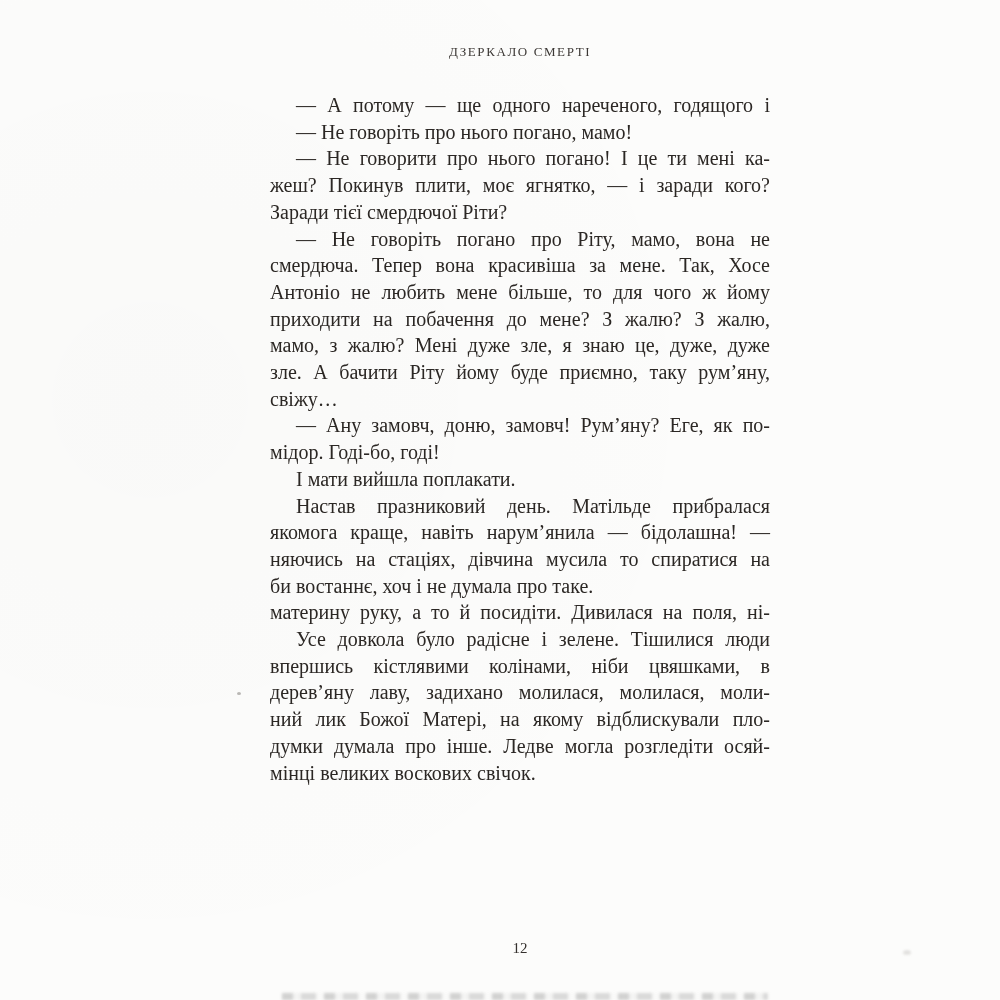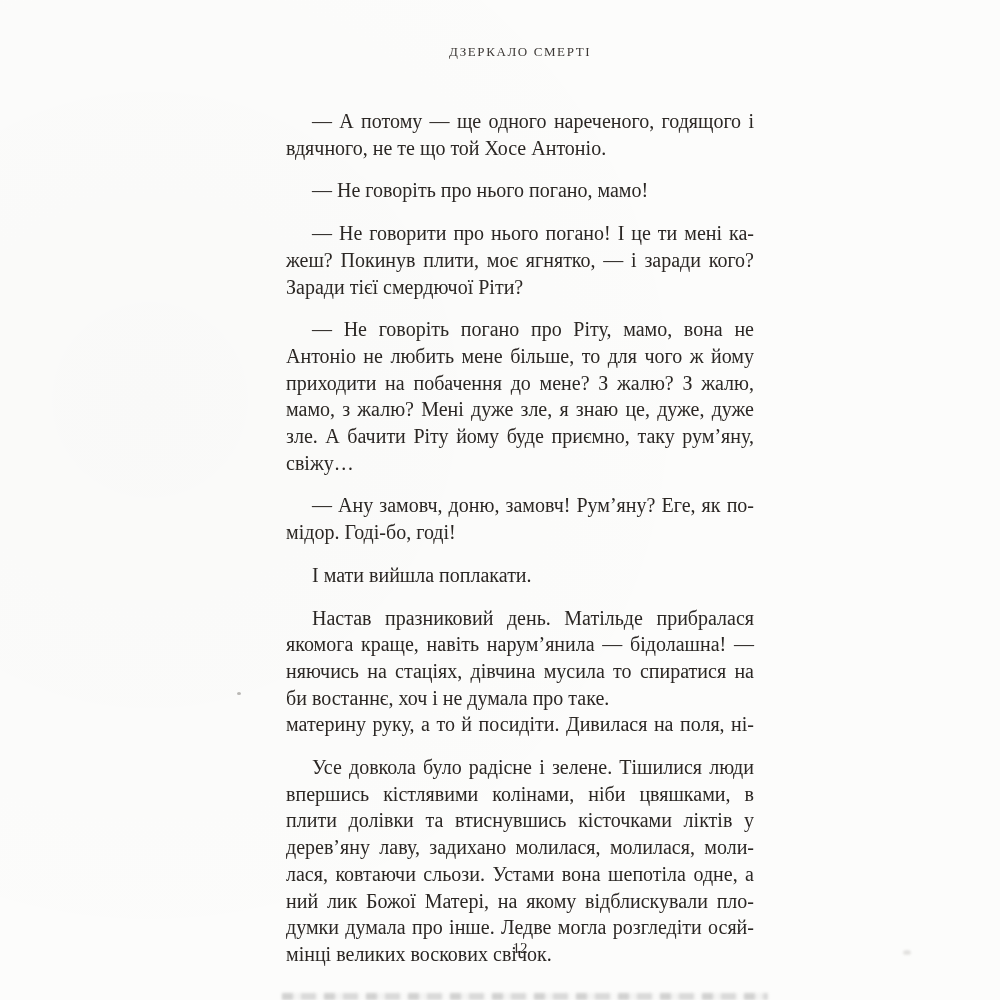--- a/index.html
+++ b/index.html
@@ -33,21 +33,21 @@
   }
   .text-block {
     position: absolute;
     top: 92px;
     left: 270px;
     width: 500px;
     font-size: 20px;
     line-height: 26.7px;
     color: #2b2724;
   }
-  .para { margin: 16px; }
+  .para { margin: 0; }
   .line {
     text-align: justify;
     text-align-last: justify;
     white-space: normal;
   }
   .line.first { text-indent: 26px; }
   .line.last  { text-align-last: left; }
   .folio {
     position: absolute;
     top: 940px;
@@ -97,32 +97,32 @@
 </style>
 </head>
 <body>
 
 <div class="page">
   <div class="running-head">ДЗЕРКАЛО СМЕРТІ</div>
 
   <div class="text-block" id="text-block">
       <div class="para">
         <div class="line first">— А потому — ще одного нареченого, годящого і</div>
-        <div class="line last">вдячного, не те що той Хосе Антоніо.</div>
       </div>
       <div class="para">
         <div class="line first last">— Не говоріть про нього погано, мамо!</div>
       </div>
       <div class="para">
         <div class="line first">— Не говорити про нього погано! І це ти мені ка-</div>
         <div class="line">жеш? Покинув плити, моє ягнятко, — і заради кого?</div>
         <div class="line last">Заради тієї смердючої Ріти?</div>
       </div>
       <div class="para">
         <div class="line first">— Не говоріть погано про Ріту, мамо, вона не</div>
+        <div class="line">смердюча. Тепер вона красивіша за мене. Так, Хосе</div>
         <div class="line">Антоніо не любить мене більше, то для чого ж йому</div>
         <div class="line">приходити на побачення до мене? З жалю? З жалю,</div>
         <div class="line">мамо, з жалю? Мені дуже зле, я знаю це, дуже, дуже</div>
         <div class="line">зле. А бачити Ріту йому буде приємно, таку рум’яну,</div>
         <div class="line last">свіжу…</div>
       </div>
       <div class="para">
         <div class="line first">— Ану замовч, доню, замовч! Рум’яну? Еге, як по-</div>
         <div class="line last">мідор. Годі-бо, годі!</div>
       </div>
@@ -132,23 +132,21 @@
       <div class="para">
         <div class="line first">Настав празниковий день. Матільде прибралася</div>
         <div class="line">якомога краще, навіть нарум’янила — бідолашна! —</div>
         <div class="line">няючись на стаціях, дівчина мусила то спиратися на</div>
         <div class="line last">би востаннє, хоч і не думала про таке.</div>
         <div class="line">материну руку, а то й посидіти. Дивилася на поля, ні-</div>
       </div>
       <div class="para">
         <div class="line first">Усе довкола було радісне і зелене. Тішилися люди</div>
         <div class="line">впершись кістлявими колінами, ніби цвяшками, в</div>
-        <div class="line">плити долівки та втиснувшись кісточками ліктів у</div>
         <div class="line">дерев’яну лаву, задихано молилася, молилася, моли-</div>
-        <div class="line">лася, ковтаючи сльози. Устами вона шепотіла одне, а</div>
         <div class="line">ний лик Божої Матері, на якому відблискували пло-</div>
         <div class="line">думки думала про інше. Ледве могла розгледіти осяй-</div>
         <div class="line last">мінці великих воскових свічок.</div>
       </div>
     </div>
 
   <div class="folio">12</div>
 
   <div class="ghost-strip"></div>
   <div class="speck"></div>

